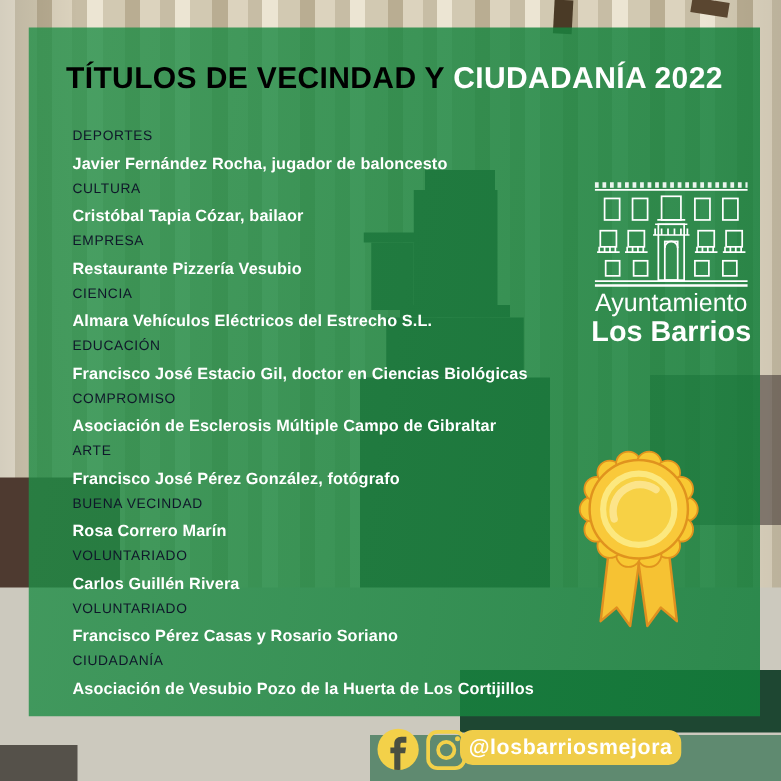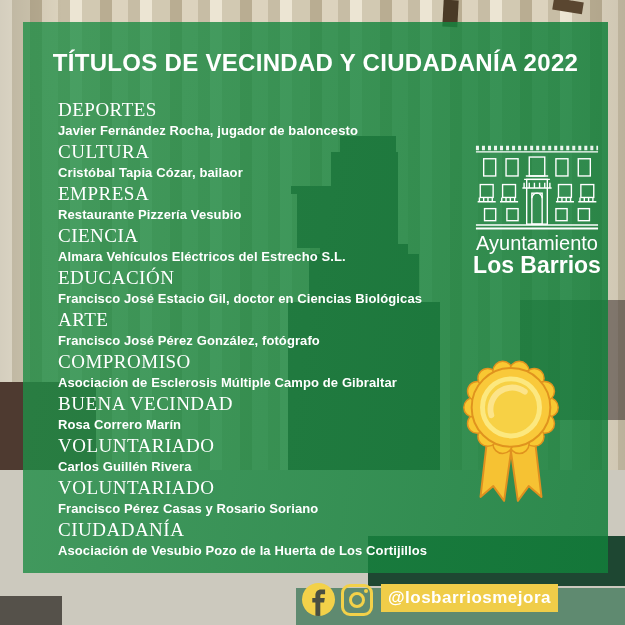--- a/index.html
+++ b/index.html
@@ -31,49 +31,49 @@
   .floorblob{position:absolute;left:0;top:596px;width:62px;height:29px;background:#55514a;}
   .darkblob{position:absolute;left:520px;top:300px;width:105px;height:120px;background:#3c3230;opacity:.55;}
 
   
   .card{position:absolute;left:23px;top:22px;width:585px;height:551px;
         background:linear-gradient(100deg, rgba(34,143,72,.80), rgba(18,126,58,.86));}
 
   
   .title{position:absolute;left:23px;top:49px;width:585px;text-align:center;
          font-size:24px;font-weight:700;letter-spacing:.3px;white-space:nowrap;}
-  .title .w{color:#ffffff;}
+  .title .w{color:#000000;}
   .title .y{color:#ffffff;text-align:right;}
 
   
   .awards{position:absolute;left:58px;top:99px;width:480px;}
-  .cat{font-size:19px;line-height:21px;color:#ffffff;font-weight:400;letter-spacing:.5px;font-family:Liberation Serif, serif;}
+  .cat{font-size:11px;line-height:21px;color:#0f172a;font-weight:400;letter-spacing:.5px;}
   .rec{font-size:13px;line-height:21px;color:#ffffff;font-weight:700;letter-spacing:.1px;
        white-space:nowrap;}
 
   
   .logo{position:absolute;left:466px;top:145px;width:142px;text-align:center;color:#ffffff;}
   .logo svg{display:block;margin:0 auto;}
   .logo-l1{font-size:20px;font-weight:400;line-height:20px;margin-top:2px;}
   .logo-l2{font-size:23px;font-weight:700;line-height:24px;}
 
   
   .rosette{position:absolute;left:452px;top:352px;}
 
   
   .fb{position:absolute;left:302px;top:583px;width:33px;height:33px;border-radius:50%;
       background:#f3d149;overflow:hidden;}
   .ig{position:absolute;left:341px;top:584px;width:26px;height:26px;border:3px solid #f3d149;
       border-radius:9px;}
   .ig-lens{position:absolute;left:5px;top:5px;width:10px;height:10px;border:3px solid #f3d149;
       border-radius:50%;}
   .ig-dot{position:absolute;right:2px;top:2px;width:4px;height:4px;border-radius:50%;background:#f3d149;}
-  .badge{position:absolute;left:381px;top:584px;width:177px;height:28px;background:#f0cd49;
+  .badge{position:absolute;left:368px;top:584px;width:177px;height:28px;background:#f0cd49;
       color:#ffffff;font-size:17px;font-weight:700;letter-spacing:.5px;
-      display:flex;align-items:center;justify-content:center;border-radius:0;white-space:nowrap;}
+      display:flex;align-items:center;justify-content:center;border-radius:10px;white-space:nowrap;}
 </style>
 </head>
 <body>
 
 <div id="canvas">
 
   <div class="photo">
     <div class="curtain"></div>
     <div class="rod1"></div>
     <div class="rod2"></div>
@@ -114,26 +114,26 @@
     </div>
     <div>
       <div class="cat">CIENCIA</div>
       <div class="rec">Almara Vehículos Eléctricos del Estrecho S.L.</div>
     </div>
     <div>
       <div class="cat">EDUCACIÓN</div>
       <div class="rec">Francisco José Estacio Gil, doctor en Ciencias Biológicas</div>
     </div>
     <div>
+      <div class="cat">COMPROMISO</div>
+      <div class="rec">Asociación de Esclerosis Múltiple Campo de Gibraltar</div>
+    </div>
+    <div>
       <div class="cat">ARTE</div>
       <div class="rec">Francisco José Pérez González, fotógrafo</div>
-    </div>
-    <div>
-      <div class="cat">COMPROMISO</div>
-      <div class="rec">Asociación de Esclerosis Múltiple Campo de Gibraltar</div>
     </div>
     <div>
       <div class="cat">BUENA VECINDAD</div>
       <div class="rec">Rosa Correro Marín</div>
     </div>
     <div>
       <div class="cat">VOLUNTARIADO</div>
       <div class="rec">Carlos Guillén Rivera</div>
     </div>
     <div>

